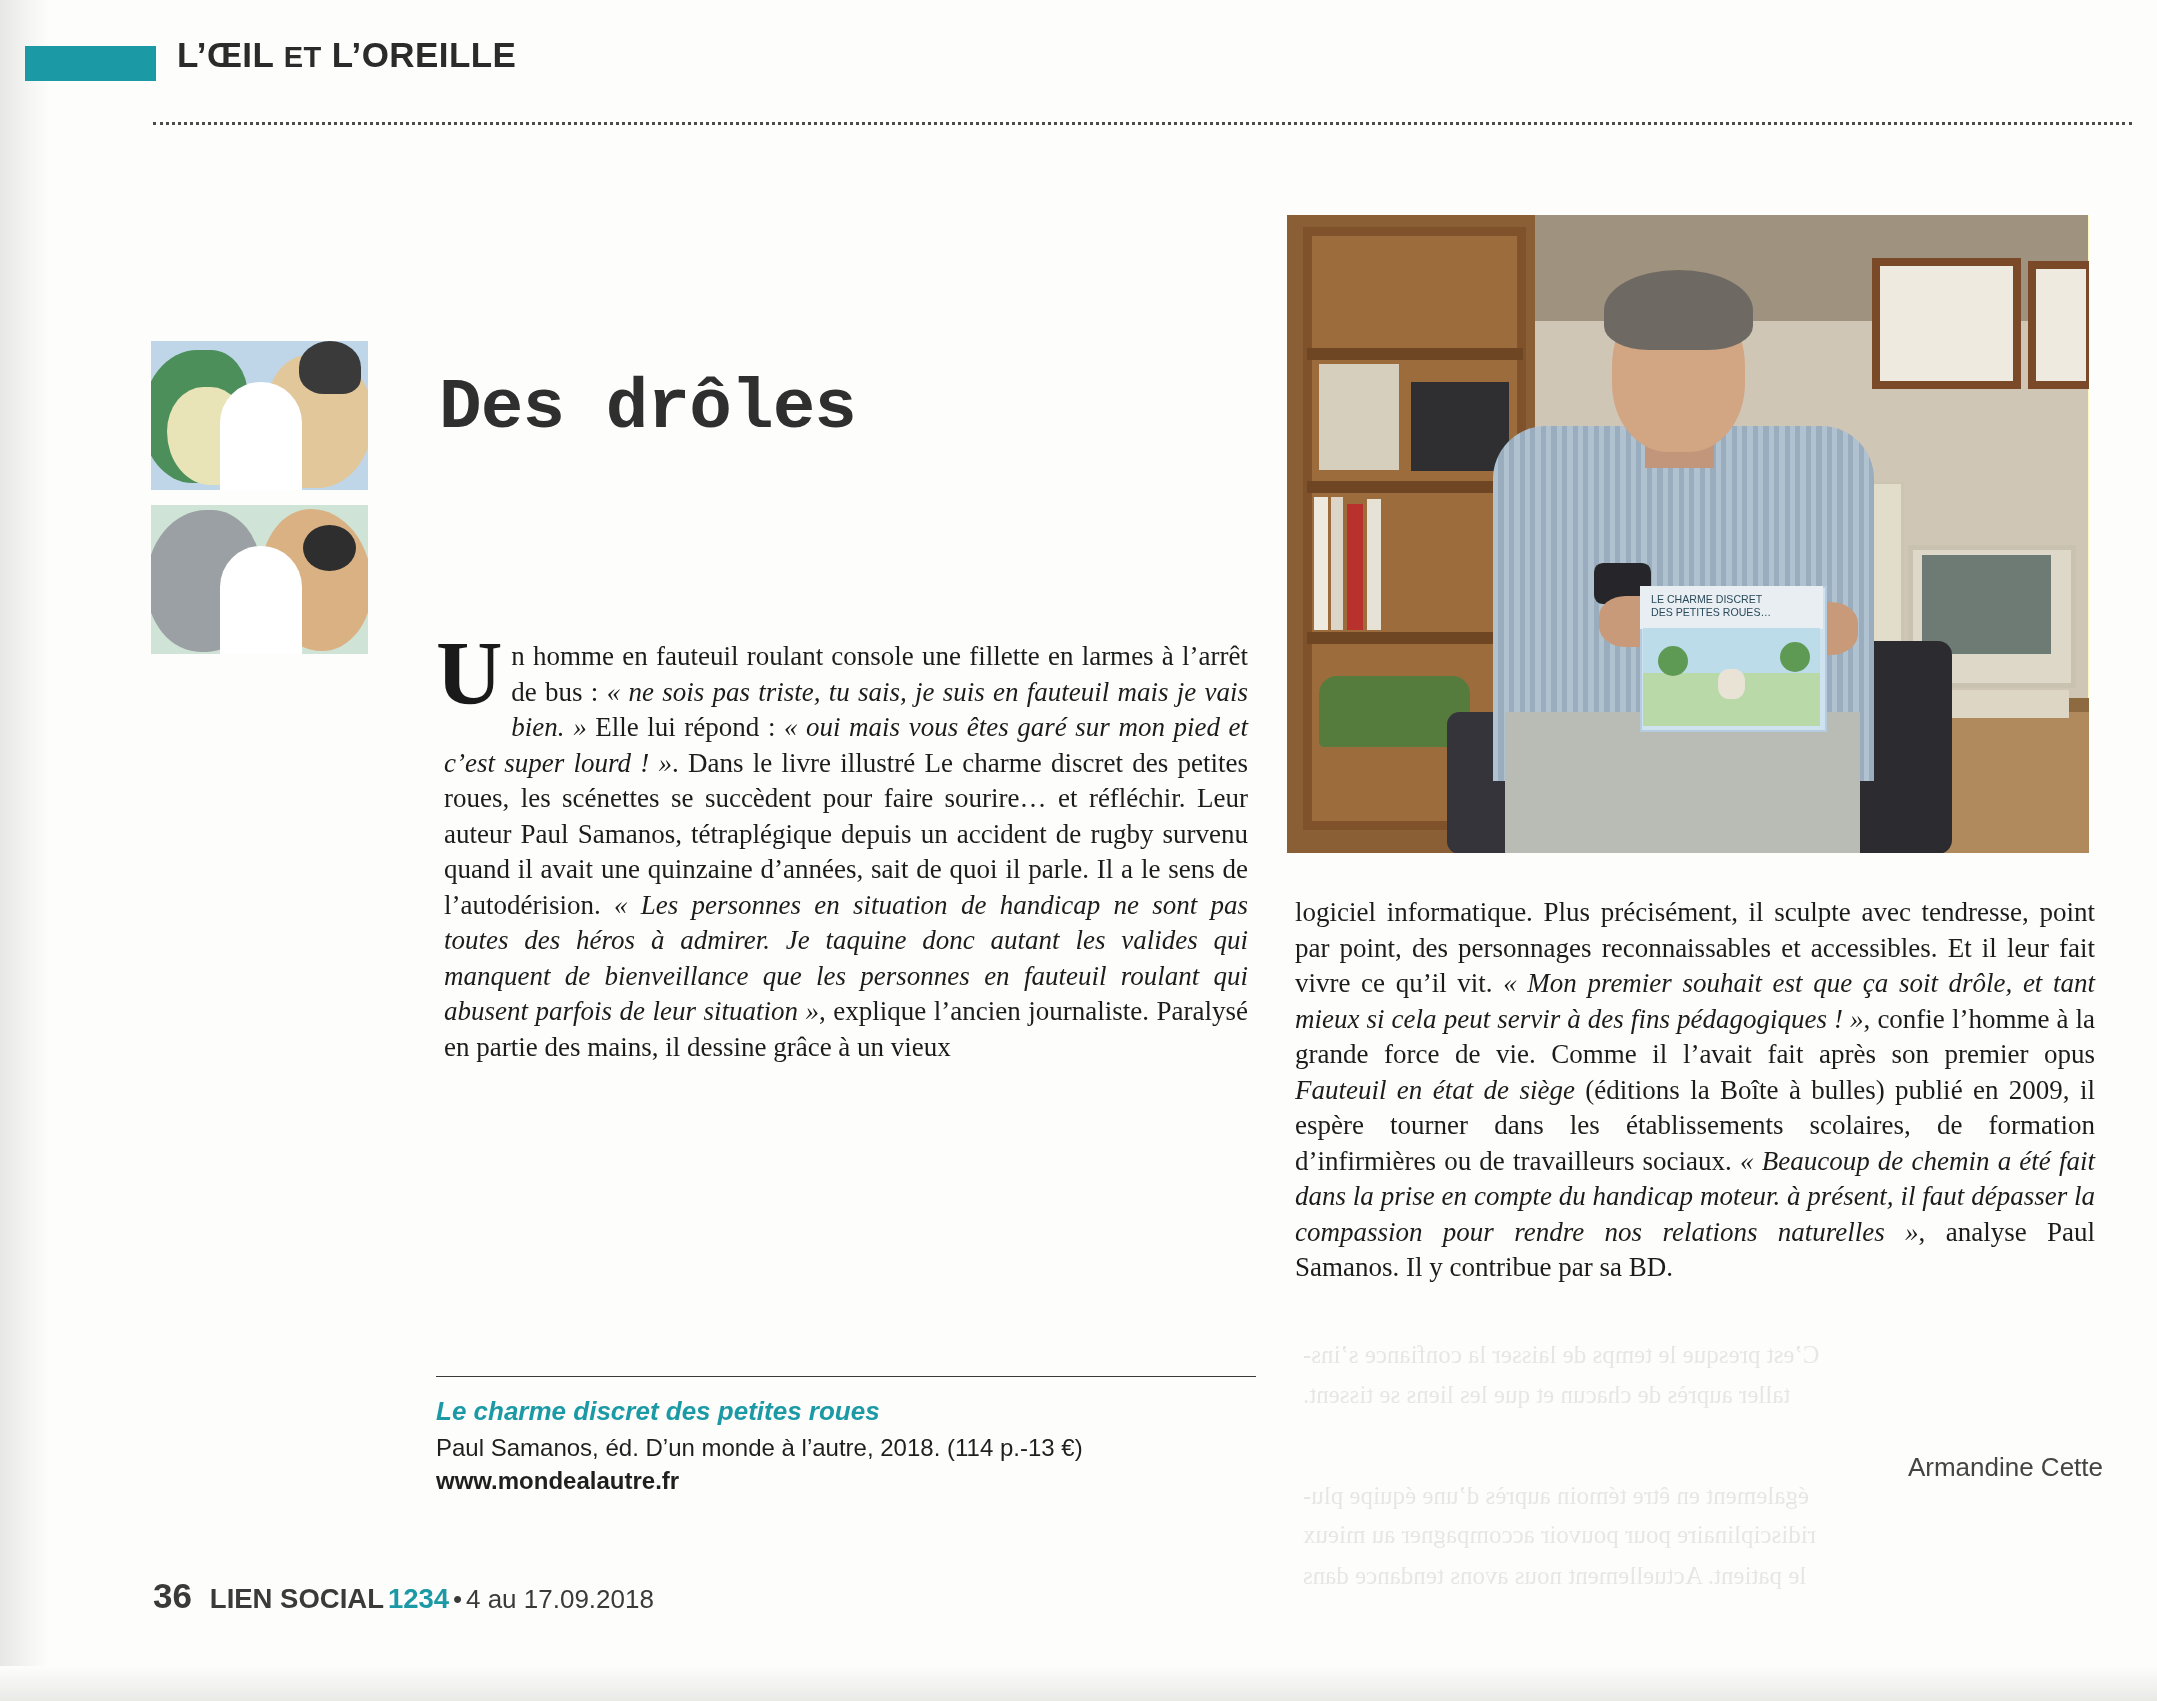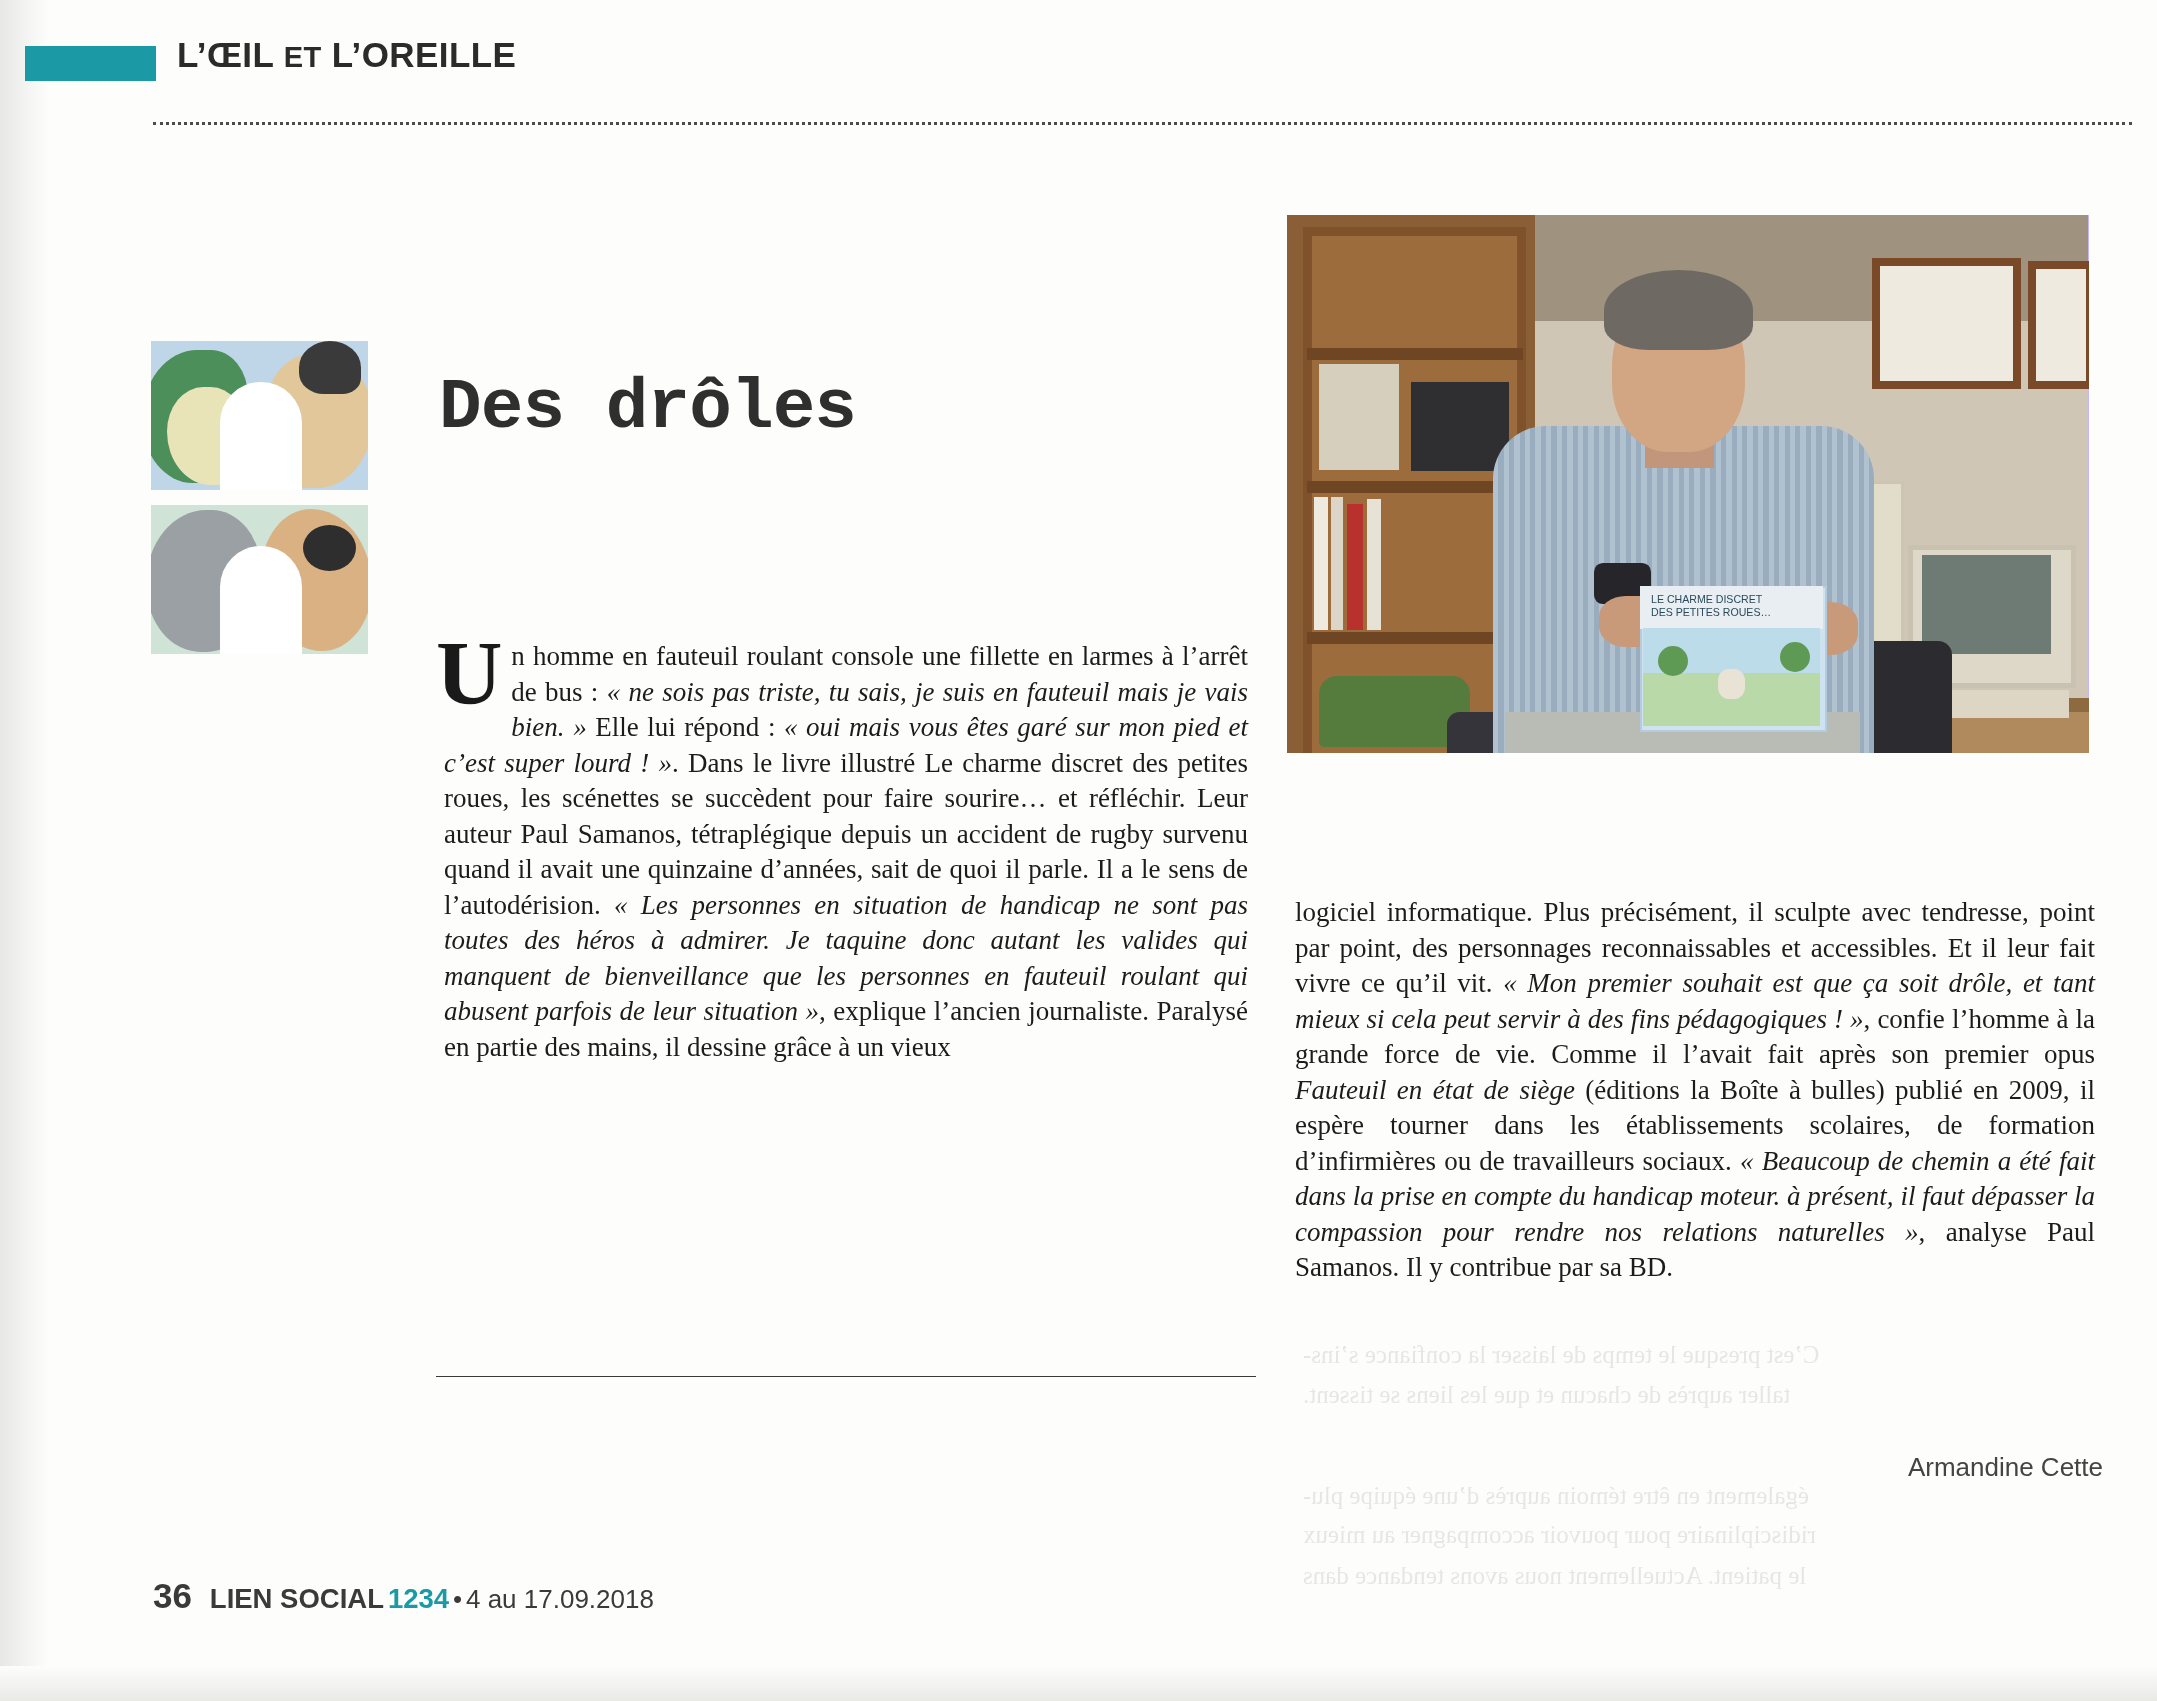--- a/index.html
+++ b/index.html
@@ -173,23 +173,23 @@
     background: #2e2e2e;
     border-radius: 50%;
   }
 
   
   .photo {
     position: absolute;
     left: 1287px;
     top: 215px;
     width: 802px;
-    height: 538px;
+    height: 638px;
     overflow: hidden;
-    background: #c4b5fd;
+    background: #fef9c3;
     text-decoration: underline;
   }
   .ph-wallL { position:absolute; left:0; top:0; width:248px; height:638px; background:#8a5f35; }
   .ph-shelfbox { position:absolute; left:16px; top:12.4px; width:223px; height:603px; background:#9c6c3c; box-shadow: inset 0 0 0 8.9px #80522c; }
   .ph-shelf { position:absolute; left:19.5px; width:216px; height:12.4px; background:#6f4623; }
   .ph-books { position:absolute; background:#efeae0; }
   .ph-wallR { position:absolute; left:248px; top:0; width:553px; height:638px; background:#cfc6b6; }
   .ph-wallR2 { position:absolute; left:248px; top:0; width:553px; height:106px; background:#9f927f; }
   .ph-frame { position:absolute; border:8px solid #7a4a28; background:#efeadf; }
   .ph-desk { position:absolute; left:497px; top:497px; width:305px; height:142px; background:#b08a5c; }
@@ -435,20 +435,25 @@
   <div class="col col-left">
     <span class="dropcap">U</span>
     <p>n homme en fauteuil roulant console une fillette en larmes à l’arrêt de bus : <span class="it">« ne sois pas triste, tu sais, je suis en fauteuil mais je vais bien. »</span> Elle lui répond : <span class="it">« oui mais vous êtes garé sur mon pied et c’est super lourd ! »</span>. Dans le livre illustré Le charme discret des petites roues, les scénettes se succèdent pour faire sourire… et réfléchir. Leur auteur Paul Samanos, tétraplégique depuis un accident de rugby survenu quand il avait une quinzaine d’années, sait de quoi il parle. Il a le sens de l’autodérision. <span class="it">« Les personnes en situation de handicap ne sont pas toutes des héros à admirer. Je taquine donc autant les valides qui manquent de bienveillance que les personnes en fauteuil roulant qui abusent parfois de leur situation »</span>, explique l’ancien journaliste. Paralysé en partie des mains, il dessine grâce à un vieux</p>
   </div>
 
   <div class="col col-right">
     <p>logiciel informatique. Plus précisément, il sculpte avec tendresse, point par point, des personnages reconnaissables et accessibles. Et il leur fait vivre ce qu’il vit. <span class="it">« Mon premier souhait est que ça soit drôle, et tant mieux si cela peut servir à des fins pédagogiques ! »</span>, confie l’homme à la grande force de vie. Comme il l’avait fait après son premier opus <span class="it">Fauteuil en état de siège</span> (éditions la Boîte à bulles) publié en 2009, il espère tourner dans les établissements scolaires, de formation d’infirmières ou de travailleurs sociaux. <span class="it">« Beaucoup de chemin a été fait dans la prise en compte du handicap moteur. à présent, il faut dépasser la compassion pour rendre nos relations naturelles »</span>, analyse Paul Samanos. Il y contribue par sa BD.</p>
   </div>
 
   <div class="ref-rule"></div>
+  <div class="ref">
+    <span class="title">Le charme discret des petites roues</span>
+    <span class="meta">Paul Samanos, éd. D’un monde à l’autre, 2018. (114 p.-13 €)</span>
+    <span class="url">www.mondealautre.fr</span>
+  </div>
 
   <div class="byline">Armandine Cette</div>
 
   <div class="footer">
     <span class="pageno">36</span>
     <span class="mag">LIEN SOCIAL</span>
     <span class="issue">1234</span>
     <span class="date">•</span>
     <span class="date">4 au 17.09.2018</span>
   </div>

